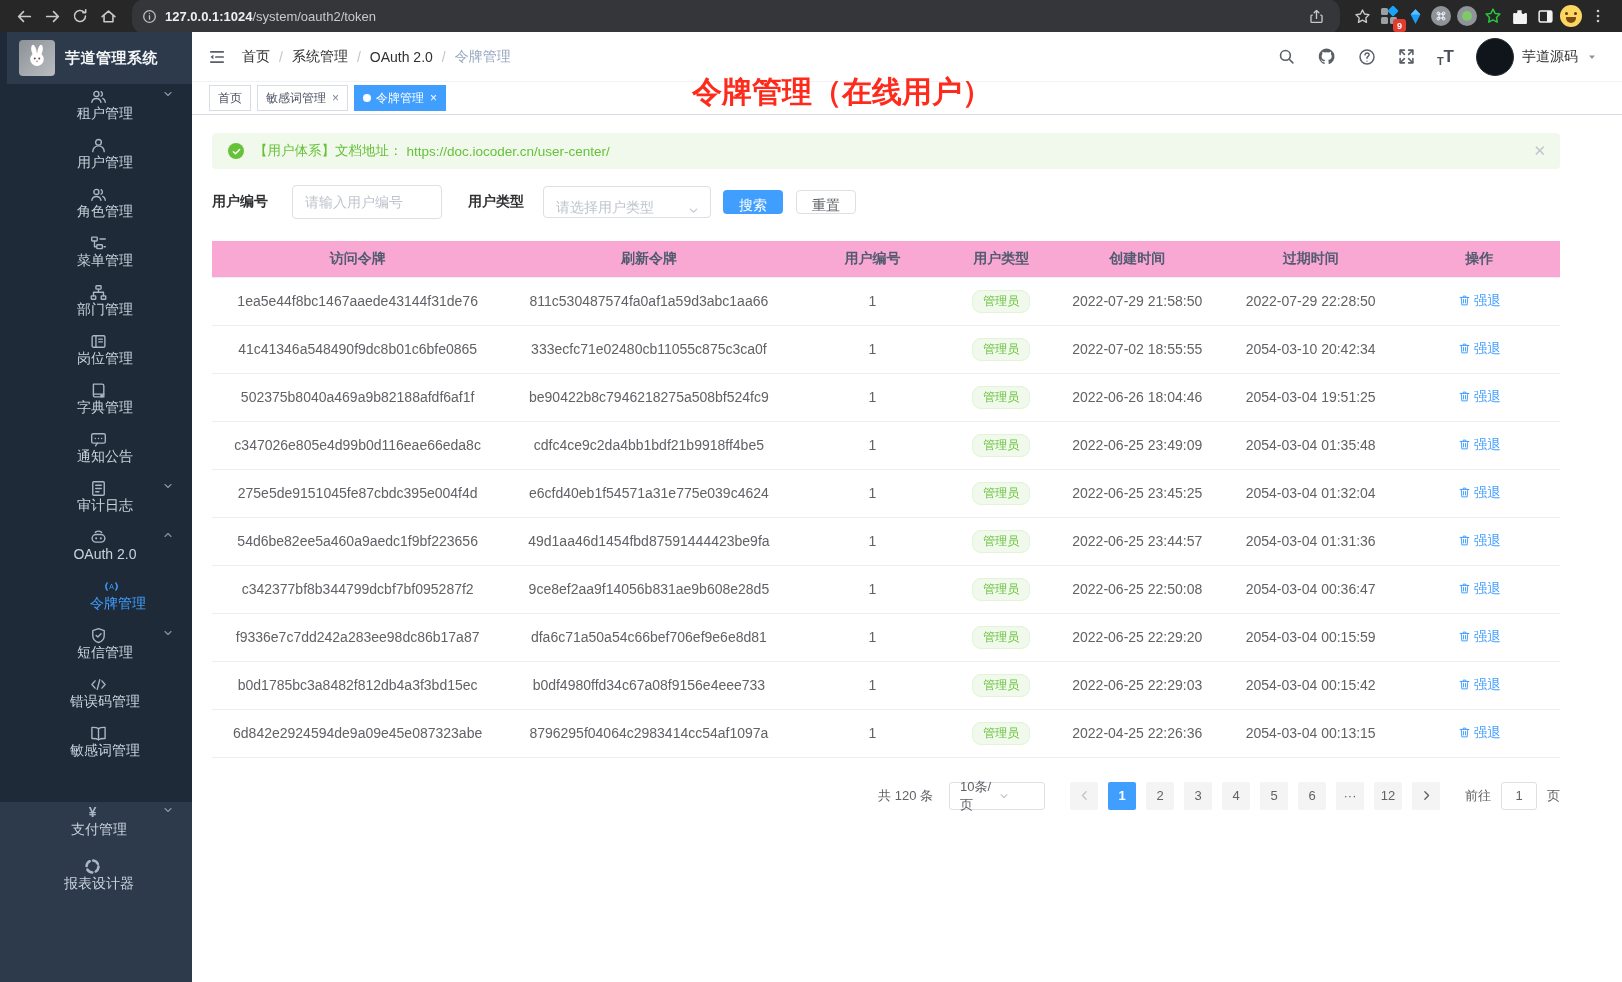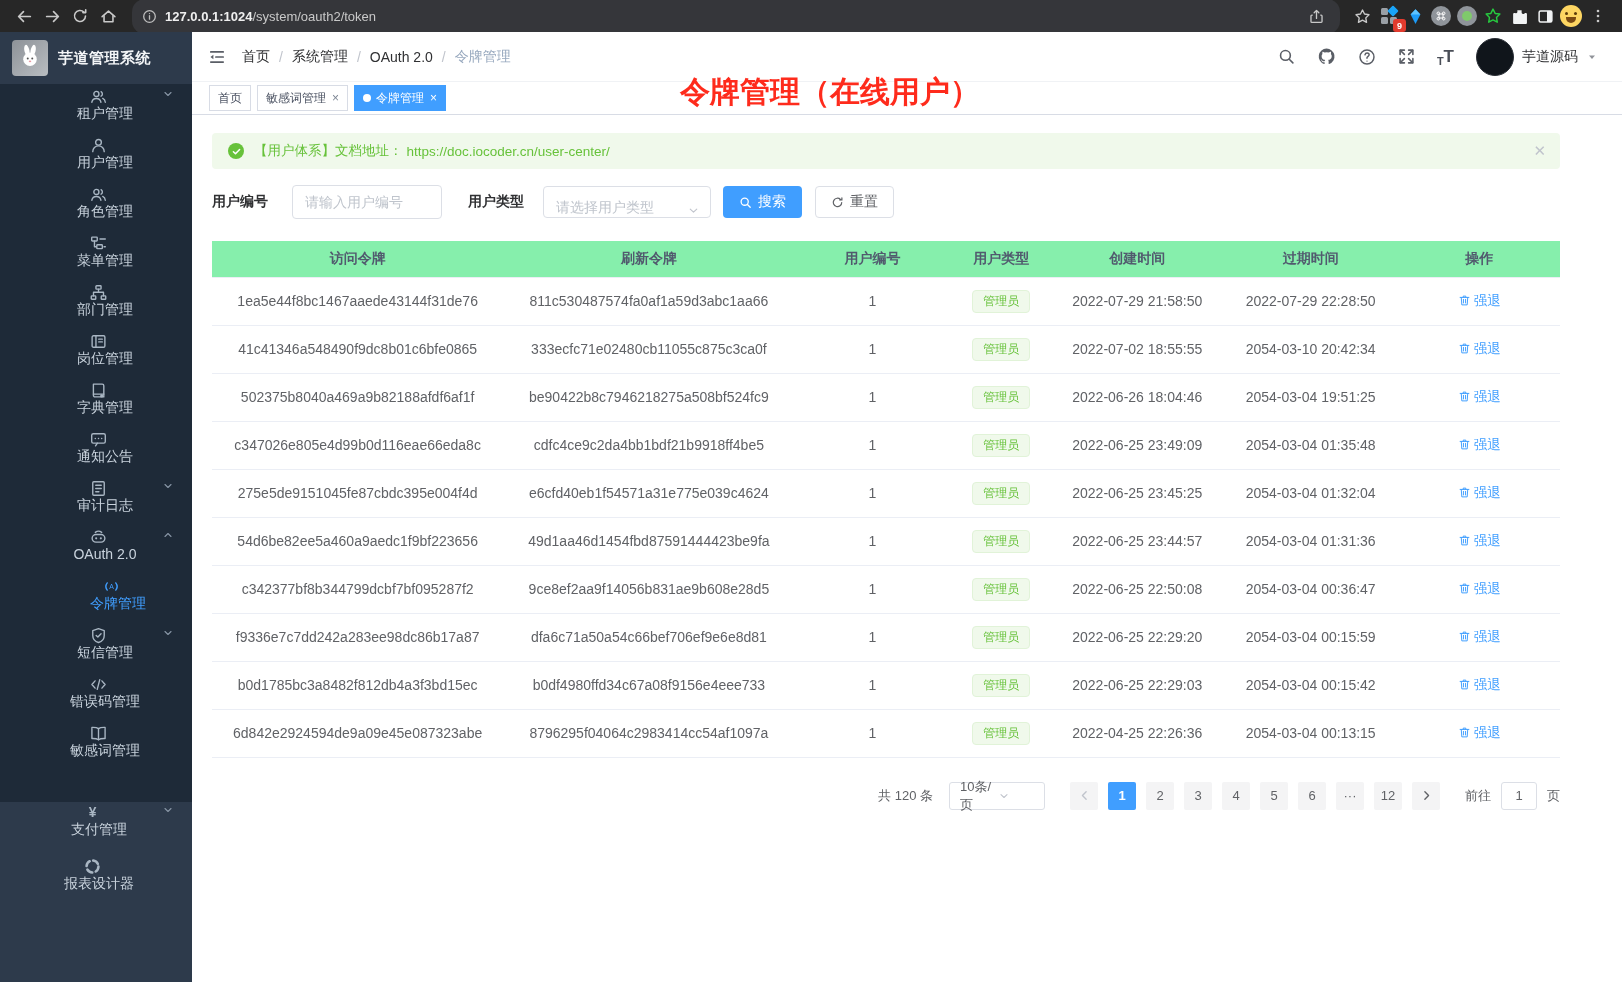--- a/index.html
+++ b/index.html
@@ -23,21 +23,21 @@
   .circ .dotg { width:10px; height:10px; border-radius:50%; background:#7fc96b; }
   .emoji-face { width:22px; height:22px; border-radius:50%; background:#fdd662; position:relative; }
   .emoji-face:before { content:""; position:absolute; left:5px; top:7px; width:3px; height:3px; border-radius:50%; background:#5b3b0a; box-shadow:9px 0 0 #5b3b0a; }
   .emoji-face:after { content:""; position:absolute; left:6px; top:12px; width:10px; height:6px; border-radius:0 0 10px 10px; background:#7a4a12; }
 
   
   .app { flex:1; display:flex; min-height:0; }
 
   
   .sidebar { width:192px; background:#1e2a38; color:#c9d3dd; display:flex; flex-direction:column; flex:0 0 192px; }
-  .logo-bar { height:52px; background:#2d3a4b; display:flex; align-items:center; padding:0 12px; gap:10px; flex:0 0 52px; }
+  .logo-bar { height:52px; background:#2d3a4b; display:flex; align-items:center; padding:0 12px; gap:10px; flex:0 0 52px;margin-left:7px; }
   .logo-img { width:36px; height:36px; border-radius:4px; background:linear-gradient(135deg,#8d9298,#b9bdc1); display:flex; align-items:center; justify-content:center; }
   .app-title { color:#f4f6f8; font-size:15px; font-weight:700; letter-spacing:.5px; }
   .menu { padding-top:4px; }
   .menu-item { height:49px; display:flex; align-items:center; padding-left:36px; padding-right:18px; position:relative; font-size:14px; cursor:pointer;flex-direction:column; }
   .menu-item .mi-icon { width:18px; display:flex; justify-content:center; margin-right:13px; color:#aebaC6; color:#a9b6c3; }
   .menu-item .arrow { position:absolute; right:18px; color:#8questionable; color:#8795a5; display:flex; }
   .menu-item.sub { padding-left:62px; }
   .menu-item.active { color:#409eff; }
   .menu-item.active .mi-icon { color:#409eff; }
   .menu-lower { flex:1; background:#2d3a4b; margin-top:28px; padding-top:2px; }
@@ -59,46 +59,46 @@
   .user-avatar { width:38px; height:38px; border-radius:50%; background:#10151b; border:1px solid #2a2f36; }
   .user-name { font-size:14px; color:#303133; }
 
   .tagsbar { height:33px; border-bottom:1px solid #d8dce5; display:flex; align-items:center; padding:0 17px; gap:6px; flex:0 0 33px; background:#fff; }
   .tag-tab { height:26px; display:inline-flex; align-items:center; gap:5px; padding:0 8px; border:1px solid #d8dce5; background:#fff; color:#495060; font-size:12px; cursor:pointer; }
   .tag-tab .tab-close { font-size:12px; color:#7d8694; margin-left:1px; }
   .tag-tab.active { background:#409eff; border-color:#409eff; color:#fff; }
   .tag-tab.active .tab-close { color:#fff; }
   .tab-dot { width:8px; height:8px; border-radius:50%; background:#fff; display:inline-block; }
 
-  .annotation { position:absolute; left:488px; top:40px; font-size:30px; font-weight:700; z-index:6; white-space:nowrap; }
+  .annotation { position:absolute; left:500px; top:40px; font-size:30px; font-weight:700; z-index:6; white-space:nowrap; }
 
   .content { padding:18px 62px 0 20px; position:relative; }
 
   .alert { height:36px; background:#f0f9eb; border-radius:4px; display:flex; align-items:center; padding:0 16px; margin-bottom:16px; position:relative; }
   .alert-check { width:16px; height:16px; border-radius:50%; background:#67c23a; display:flex; align-items:center; justify-content:center; margin-right:10px; flex:0 0 16px; }
   .alert-text { color:#67c23a; font-size:13.5px; }
   .alert-link { color:#67c23a; font-size:13.5px; text-decoration:none; margin-left:4px; cursor:pointer; }
   .alert-close { position:absolute; right:14px; color:#c0c4cc; font-size:15px; cursor:pointer; }
 
   .filters { display:flex; align-items:center; margin:2px 0 22px; }
   .f-label { font-size:14px; font-weight:700; color:#303133; }
   .f-input { width:150px; height:32px; border:1px solid #dcdfe6; border-radius:4px; padding:16px 12px; font-size:14px; color:#606266; margin-left:24px; outline:none; font-family:inherit; }
   .f-input::placeholder { color:#bfc4cc; }
   .f-select { width:168px; height:32px; border:1px solid #dcdfe6; border-radius:4px; display:flex; align-items:flex-end; padding:0 10px 0 12px; margin-left:19px; cursor:pointer; }
   .f-select .sel-ph { color:#bfc4cc; font-size:14px; flex:1; }
   .f-select .sel-arrow { color:#c0c4cc; display:flex; }
   .lbl2 { margin-left:26px; }
-  .btn { height:32px; border-radius:4px; display:inline-flex; align-items:center; gap:6px; padding:0 15px; font-size:14px; cursor:pointer; border:1px solid transparent; }
+  .btn { height:24px; border-radius:4px; display:inline-flex; align-items:center; gap:6px; padding:0 15px; font-size:14px; cursor:pointer; border:1px solid transparent;flex-direction:column; }
   .btn-primary { background:var(--accent,#409eff); color:#fff; margin-left:12px; }
   .btn-plain { background:#fff; color:#606266; border-color:#dcdfe6; margin-left:13px; }
 
   table.grid { width:100%; border-collapse:collapse; table-layout:fixed; }
-  table.grid th { background:#86efac; height:36px; font-size:14px; font-weight:700; color:#515a6e; border-bottom:1px solid #ebeef5; text-align:center; }
+  table.grid th { background:#f9a8d4; height:36px; font-size:14px; font-weight:700; color:#515a6e; border-bottom:1px solid #ebeef5; text-align:center; }
   table.grid td { height:48px; font-size:14px; color:#606266; border-bottom:1px solid #ebeef5; text-align:center; white-space:nowrap; overflow:hidden; }
-  .tag-green { display:inline-block; padding:2px 10px; font-size:12px; line-height:17px; color:var(--success,#67c23a); background:#f0f9eb; border:1px solid #e1f3d8; border-radius:4px; }
+  .tag-green { display:inline-block; padding:2px 10px; font-size:12px; line-height:17px; color:var(--success,#67c23a); background:#f0f9eb; border:1px solid #e1f3d8; border-radius:9px; }
   .act-link { color:var(--accent,#409eff); font-size:13.5px; display:inline-flex; align-items:center; gap:3px; cursor:pointer; }
 
   .pagination { margin-top:24px; display:flex; align-items:center; justify-content:flex-end; gap:0; color:#606266; font-size:13px; }
   .pg-total { margin-right:16px; }
   .pg-size { width:96px; height:28px; border:1px solid #dcdfe6; border-radius:3px; display:flex; align-items:center; padding:0 8px 0 10px; margin-right:20px; cursor:pointer; }
   .pg-size span { flex:1; color:#606266; }
   .pg-size .sel-arrow { color:#c0c4cc; display:flex; }
   .pg-btn { min-width:28px; height:28px; margin:0 5px; border-radius:2px; background:#f4f4f5; color:#606266; display:inline-flex; align-items:center; justify-content:center; font-size:13px; cursor:pointer; padding:0 4px; }
   .pg-btn.active { background:var(--accent,#409eff); color:#fff; font-weight:700; cursor:default; }
   .pg-btn.disabled { color:#c0c4cc; cursor:default; }

